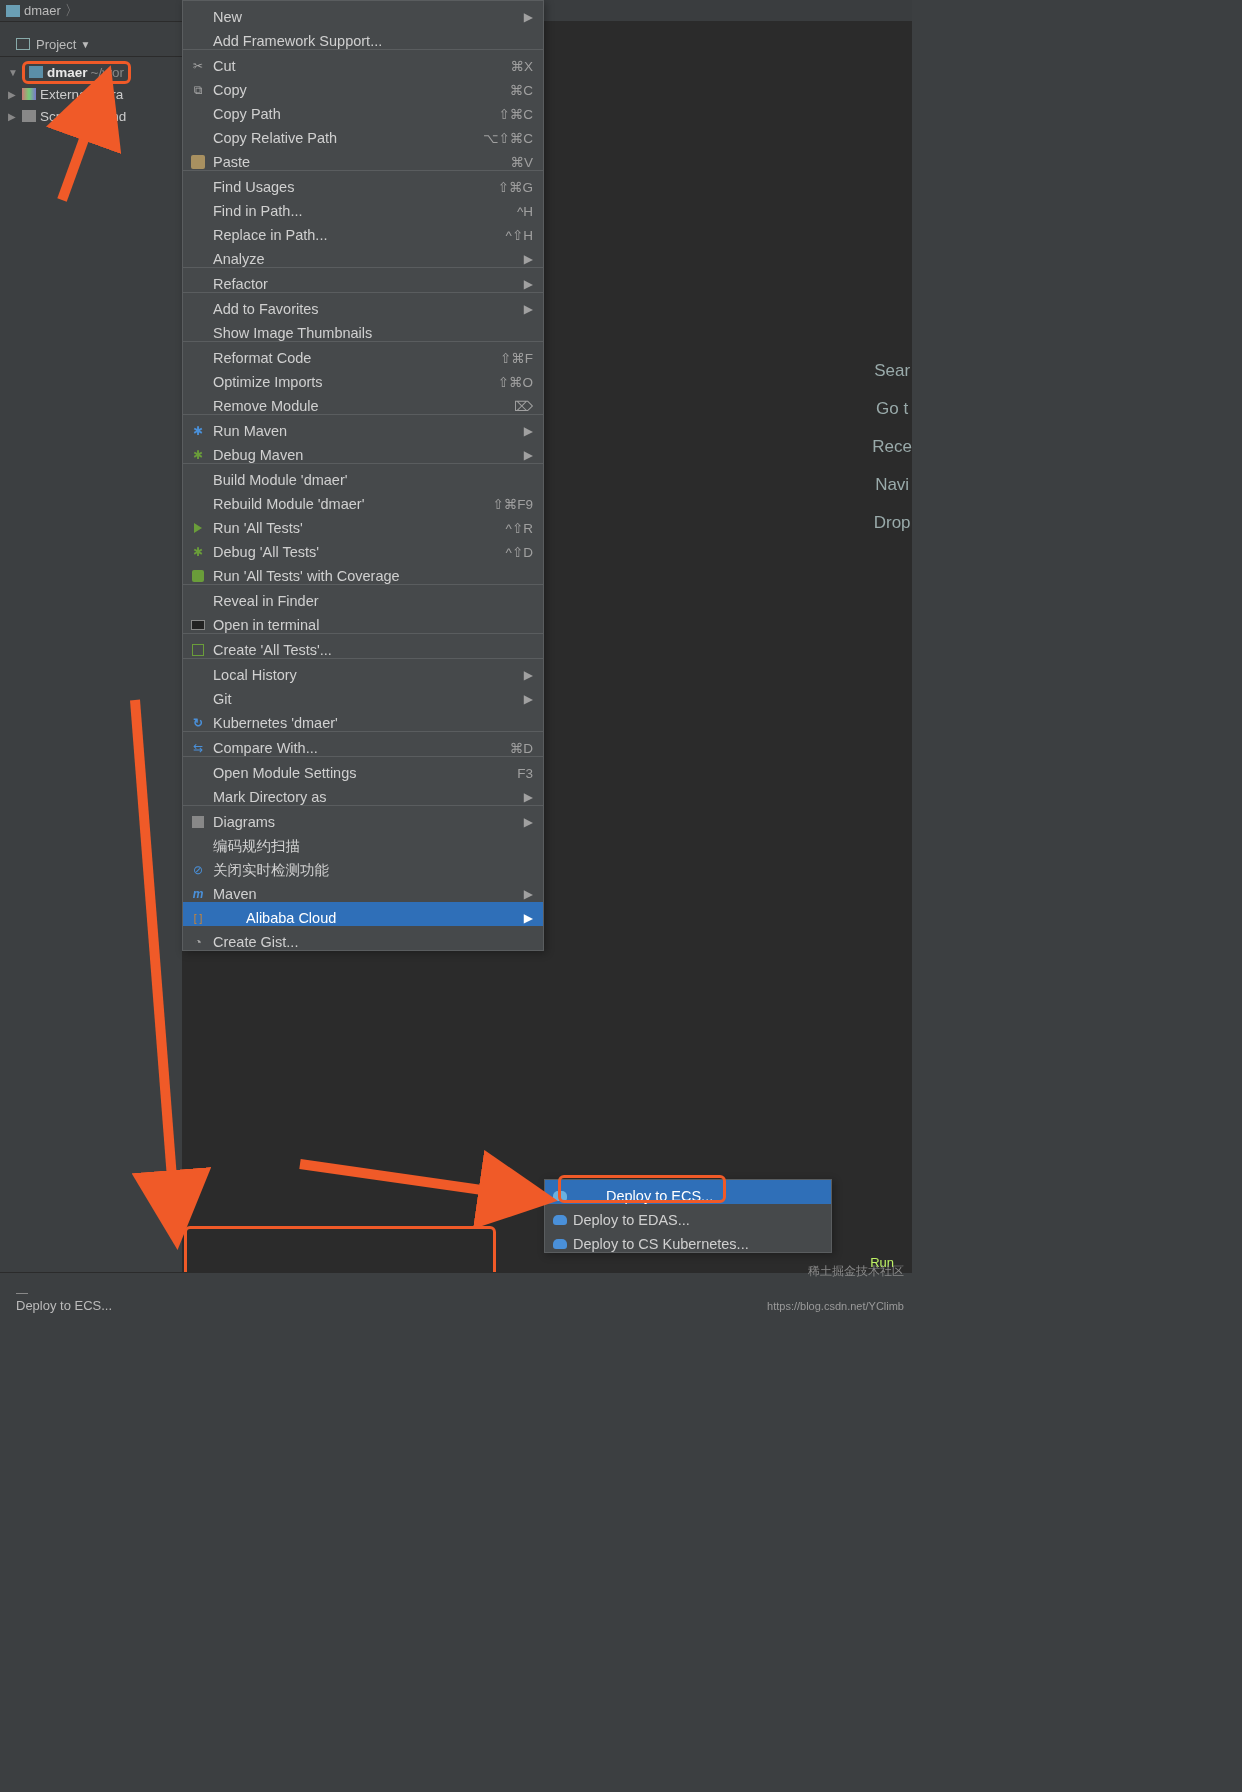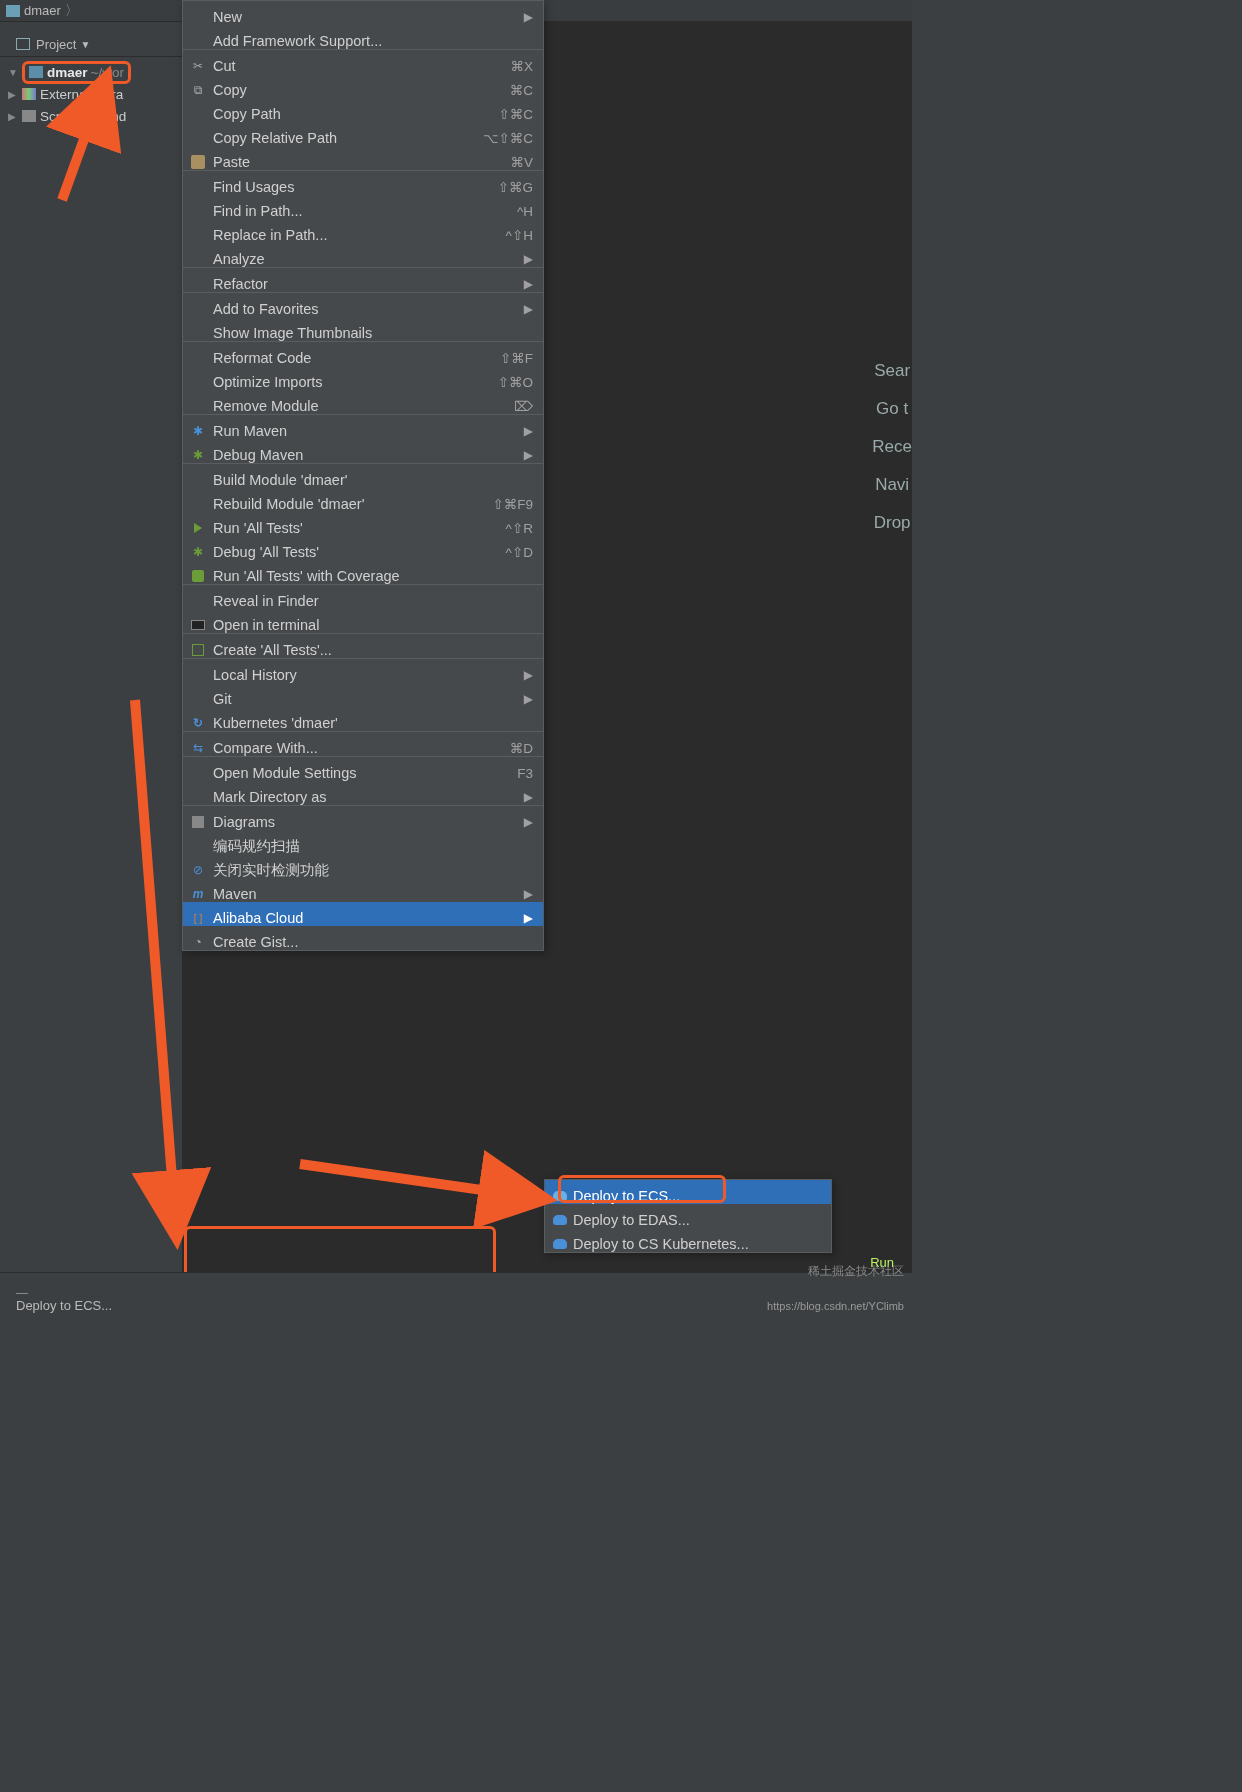--- a/index.html
+++ b/index.html
@@ -39,21 +39,21 @@
 
 
 .menu { position: absolute; left: 182px; top: 0; width: 362px; background: #46494b; border: 1px solid #5a5d5f; box-shadow: 2px 2px 8px rgba(0,0,0,.3); }
 .menu-section { border-top: 1px solid #5a5d5f; }
 .menu-section:first-child { border-top: none; }
 .menu-item { display: flex; align-items: center; height: 24px; padding: 8px 10px 0 6px; color: #d0d0d0; font-size: 14.5px; }
 .menu-item .mi-icon { width: 18px; height: 16px; display: flex; align-items: center; justify-content: center; margin-right: 6px; flex-shrink: 0; font-size: 12px; }
 .menu-item .mi-label { flex: 1; white-space: nowrap; }
 .menu-item .mi-key { color: #a0a0a0; font-size: 13.5px; }
 .menu-item .mi-arrow { color: #a0a0a0; font-size: 12px; margin-left: 8px; }
-.menu-item.highlighted { background: #2f6fb8; color: #fff; }
+.menu-item.highlighted { background: #2f6fb8; color: #fff; gap: 33px; }
 .menu-item.highlighted .mi-key, .menu-item.highlighted .mi-arrow { color: #fff; }
 
 .menu-box-overlay { position: absolute; border: 3px solid #f05a28; border-radius: 6px; pointer-events: none; }
 
 
 .submenu { position: absolute; left: 544px; top: 1179px; width: 288px; background: #46494b; border: 1px solid #5a5d5f; box-shadow: 2px 2px 8px rgba(0,0,0,.3); }
 .submenu .menu-item { padding-left: 8px; }
 .sm-icon { width: 16px; height: 14px; display: inline-block; margin-right: 6px; }
 
 

